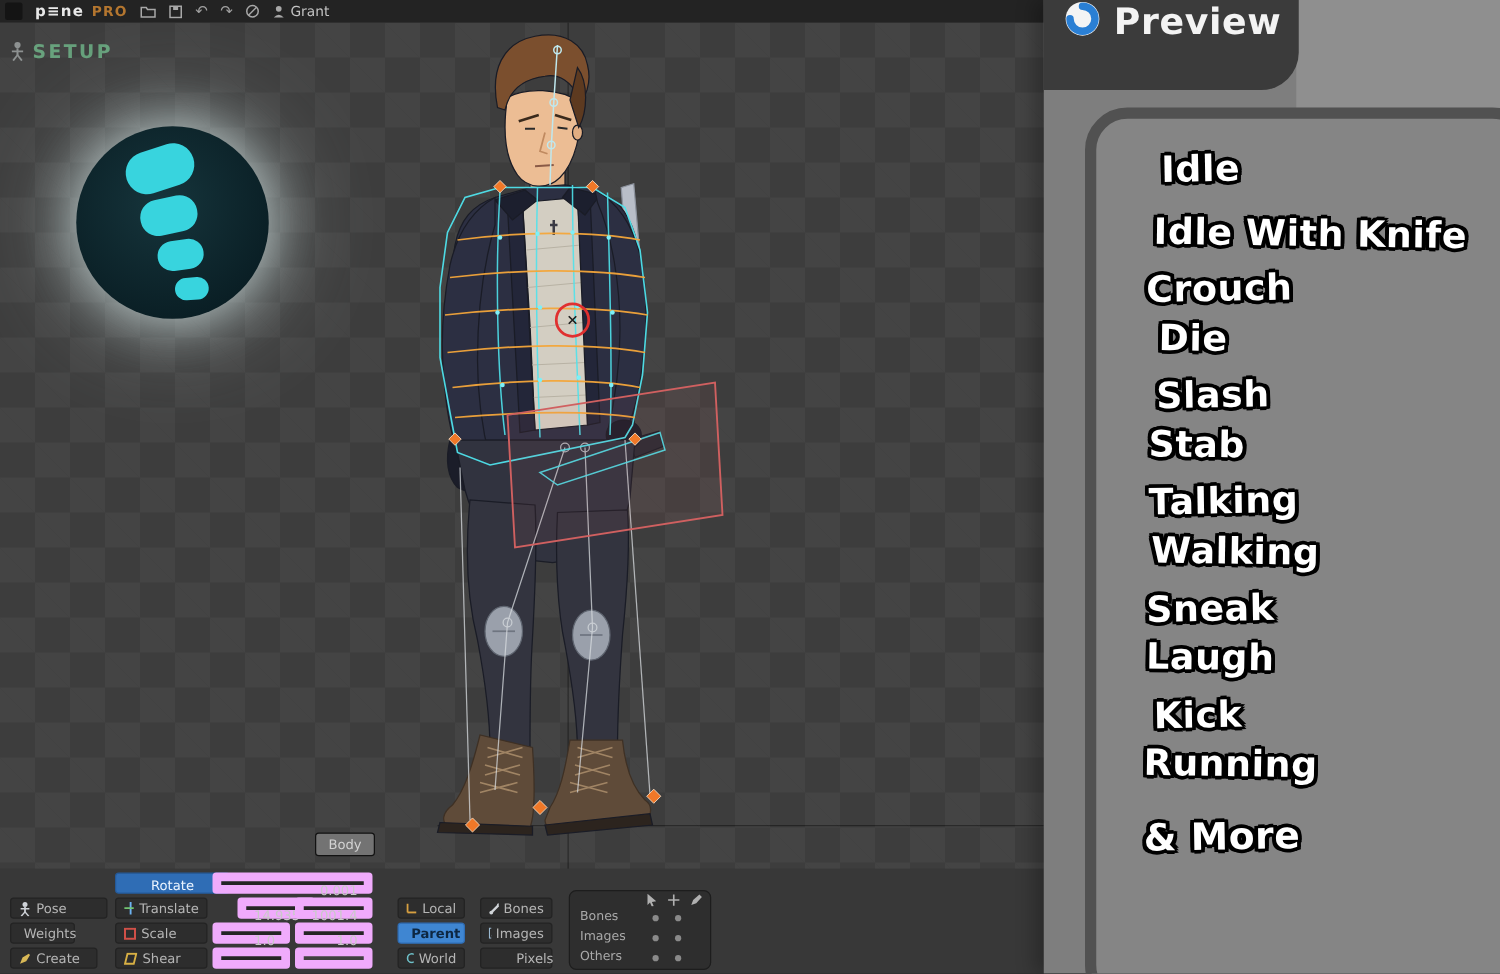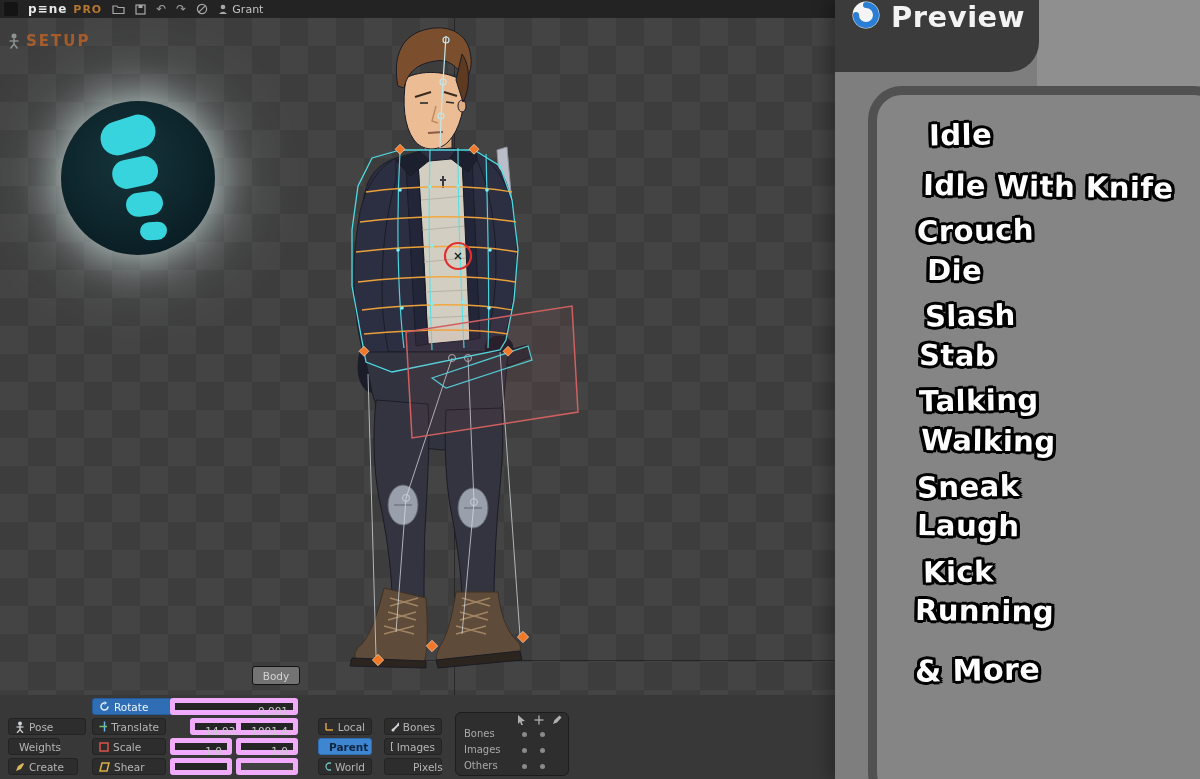--- a/index.html
+++ b/index.html
@@ -19,34 +19,34 @@
   
   .viewport{position:absolute;left:0;top:18px;width:835px;height:677px;
     background-color:#3d3d3d;
     background-image:
       linear-gradient(45deg,#444444 25%,transparent 25%,transparent 75%,#444444 75%),
       linear-gradient(45deg,#444444 25%,transparent 25%,transparent 75%,#444444 75%);
     background-size:56px 56px;background-position:0 0,28px 28px;}
   .axis-v{position:absolute;left:454px;top:18px;width:1px;height:677px;background:rgba(0,0,0,.38);z-index:1;}
   .axis-h{position:absolute;left:350px;top:660px;width:485px;height:1px;background:rgba(0,0,0,.38);z-index:1;}
   .setup{position:absolute;left:8px;top:32px;display:flex;align-items:center;gap:6px;opacity:.55;z-index:2;}
-  .setup-label{color:#f97316;font-size:15px;letter-spacing:2px;font-weight:bold;}
+  .setup-label{color:#86efac;font-size:15px;letter-spacing:2px;font-weight:bold;}
   .char-svg{position:absolute;left:0;top:18px;z-index:2;}
   .badge-svg{position:absolute;left:48px;top:88px;z-index:3;
              filter:drop-shadow(0 0 22px rgba(225,245,245,.75)) drop-shadow(0 0 42px rgba(225,245,245,.35));}
   .tooltip{position:absolute;left:252px;top:666px;width:46px;height:17px;background:#737373;border:1px solid #121212;
            border-radius:3px;color:#d2d2d2;font-size:10.5px;display:flex;align-items:center;justify-content:center;z-index:4;}
 
   
   .bottom{position:absolute;left:0;top:695px;width:835px;height:84px;background:#383838;z-index:4;}
   .btn{position:absolute;display:flex;align-items:center;gap:4px;background:#2d2d2d;border:1px solid #232323;
        border-radius:3px;color:#b5b5b5;font-size:10.5px;height:17px;padding:0 6px;box-sizing:border-box;cursor:default;}
   .btn.sel-blue{background:#2f6db5;border-color:#255a99;color:#eaf4ff;}
   .btn.sel-parent{background:#3f86d2;border-color:#2f6db5;color:#0d2742;font-weight:bold;}
-  .field{position:absolute;background:#252525;border:5px solid #f0abfc;border-radius:3px;color:#c9c9c9;
+  .field{position:absolute;background:#252525;border:7px solid #f0abfc;border-radius:3px;color:#c9c9c9;
          font-size:10.5px;text-align:right;padding:0 5px;height:17px;line-height:16px;box-sizing:border-box;}
   .field.dim{background:#404040;}
   .comp{position:absolute;left:455px;top:17px;width:112px;height:62px;background:#2e2e2e;border:1px solid #1d1d1d;border-radius:6px;}
   .comp-head{position:absolute;right:6px;top:2px;display:flex;gap:8px;}
   .comp-row{position:absolute;left:8px;color:#a9a9a9;font-size:10px;}
   .dot{position:absolute;width:5px;height:5px;border-radius:50%;background:#8a8a8a;}
 
   
   .rpanel{position:absolute;left:835px;top:0;width:365px;height:779px;background:#7e7e7e;z-index:10;
           box-shadow:-8px 0 14px rgba(0,0,0,.25);}
@@ -311,21 +311,21 @@
         </svg>
       <span>Weights</span>
     </div>
     <div class="btn" style="left:8px;top:63px;width:70px;">
       <svg width="10" height="10">
           <path d="M1 9 L3 4 L8 1 L9 2 L6 7 Z" fill="#d8b856"></path>
         </svg>
       <span>Create</span>
     </div>
 
-    <div class="btn sel-blue" style="left:92px;top:3px;width:92px;">
+    <div class="btn sel-blue" style="left:92px;top:3px;width:92px;flex-direction:column;">
       <svg width="11" height="11">
           <path d="M9 5.5 A3.5 3.5 0 1 1 5.5 2" fill="none" stroke="#d8ecff" stroke-width="1.6"></path>
           <path d="M5.5 0 L8 2 L5.5 4 Z" fill="#d8ecff"></path>
         </svg>
       <span>Rotate</span>
     </div>
     <div class="field" style="left:170px;top:3px;width:128px;">0.001</div>
 
     <div class="btn" style="left:92px;top:23px;width:74px;">
       <svg width="11" height="11">

